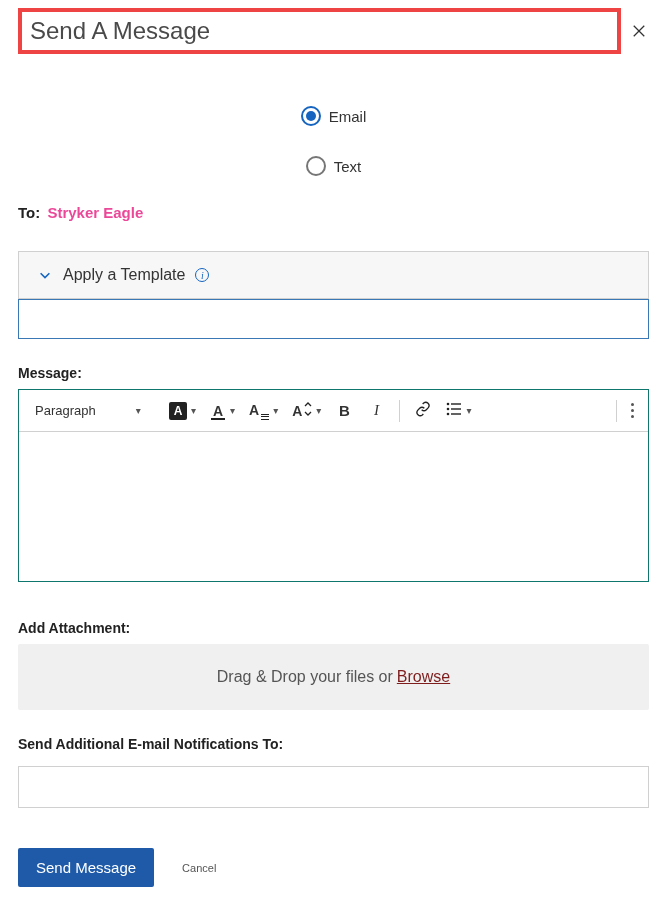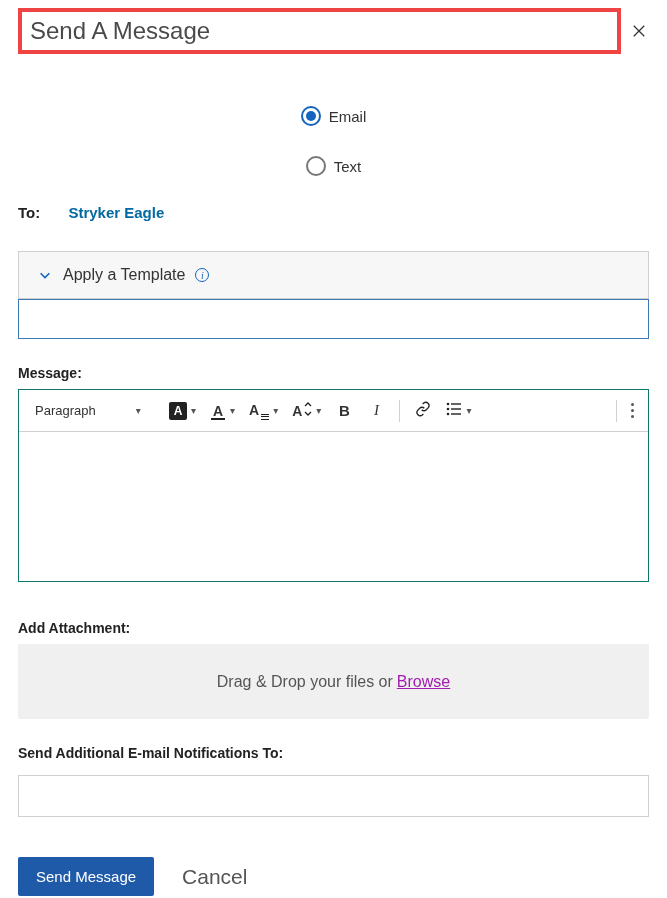--- a/index.html
+++ b/index.html
@@ -45,21 +45,21 @@
   .radio-item { display:flex; align-items:center; gap:8px; cursor:pointer;}
   .radio-outer {
     width:20px; height:20px; border-radius:50%;
     border:2px solid #767676; display:flex;align-items:center;justify-content:center;
   }
   .radio-outer.selected { border-color:#1565c0; }
   .radio-inner { width:10px; height:10px; border-radius:50%; background:#1565c0; }
   .radio-label { font-size:15px; color:#333; }
   .to-row { margin-top: 28px; font-size:15px;}
   .to-label { font-weight:600; color:#222; }
-  .to-name { font-weight:700; margin-left:24px; color:#0369a1;}
+  .to-name { font-weight:700; margin-left:3px; color:#ec4899;}
   .template-bar {
     margin-top: 30px;
     border:1px solid #d0d0d0;
     background:#f7f7f7;
     padding:14px 18px;
     display:flex;
     align-items:center;
     gap:10px;
     cursor:pointer;
   }
@@ -95,35 +95,35 @@
   .tb-btn svg { width:16px; height:16px; }
   .tb-divider { width:1px; height:22px; background:#d0d0d0; margin:0 4px;}
   .tb-spacer { flex:1; }
   .kebab { display:flex; flex-direction:column; gap:3px; align-items:center; padding:4px; cursor:pointer;}
   .kebab span { width:3px;height:3px;background:#555;border-radius:50%;}
   .editor-area {
     width:100%; min-height:145px; padding:10px; font-size:14px;
     border:none; outline:none; resize:none; background:#fff;
   }
   .dropzone {
-    background:#f0f0f0; height:75px; width:100%;
+    background:#f0f0f0; height:66px; width:100%;
     display:flex;align-items:center;justify-content:center;
     font-size:16px; color:#555; margin-top:6px; border-radius:2px;
   }
-  .dropzone .browse { text-decoration:underline; color:#a21caf; margin-left:4px; cursor:pointer;}
+  .dropzone .browse { text-decoration:underline; color:#7f1d1d; margin-left:4px; cursor:pointer;}
   .notify-input {
     width:100%; height:42px; border:1px solid #d0d0d0; padding:0 10px;
     font-size:14px; outline:none; background:#fff; margin-top:6px;
   }
   .button-row { margin-top:40px; display:flex; gap:28px; align-items:center;}
   .btn-primary {
     background:#1e5aa8; color:#fff; border:none; padding:11px 18px;
     font-size:15px; cursor:pointer; border-radius:2px;
   }
-  .btn-cancel { color:#555; font-size:21px; cursor:pointer; }
+  .btn-cancel { color:#555; font-size:11px; cursor:pointer; }
   .icon-box-bg {
     background:#222; color:#fff; width:18px;height:18px; border-radius:2px;
     display:flex;align-items:center;justify-content:center;font-size:12px;font-weight:700;
   }
   .text-color-icon { position:relative; width:16px;height:16px; display:flex;align-items:center;justify-content:center;}
   .text-color-icon .ltr { font-size:14px; font-weight:600;}
   .text-color-icon .underline { position:absolute; bottom:-1px; left:1px; right:1px; height:2px; background:#222;}
   .font-size-icon { display:flex; align-items:baseline; gap:1px;}
   .font-size-icon .big { font-size:14px; font-weight:600;}
   .font-size-icon .bars { display:flex; flex-direction:column; gap:1.5px; margin-left:1px;}

